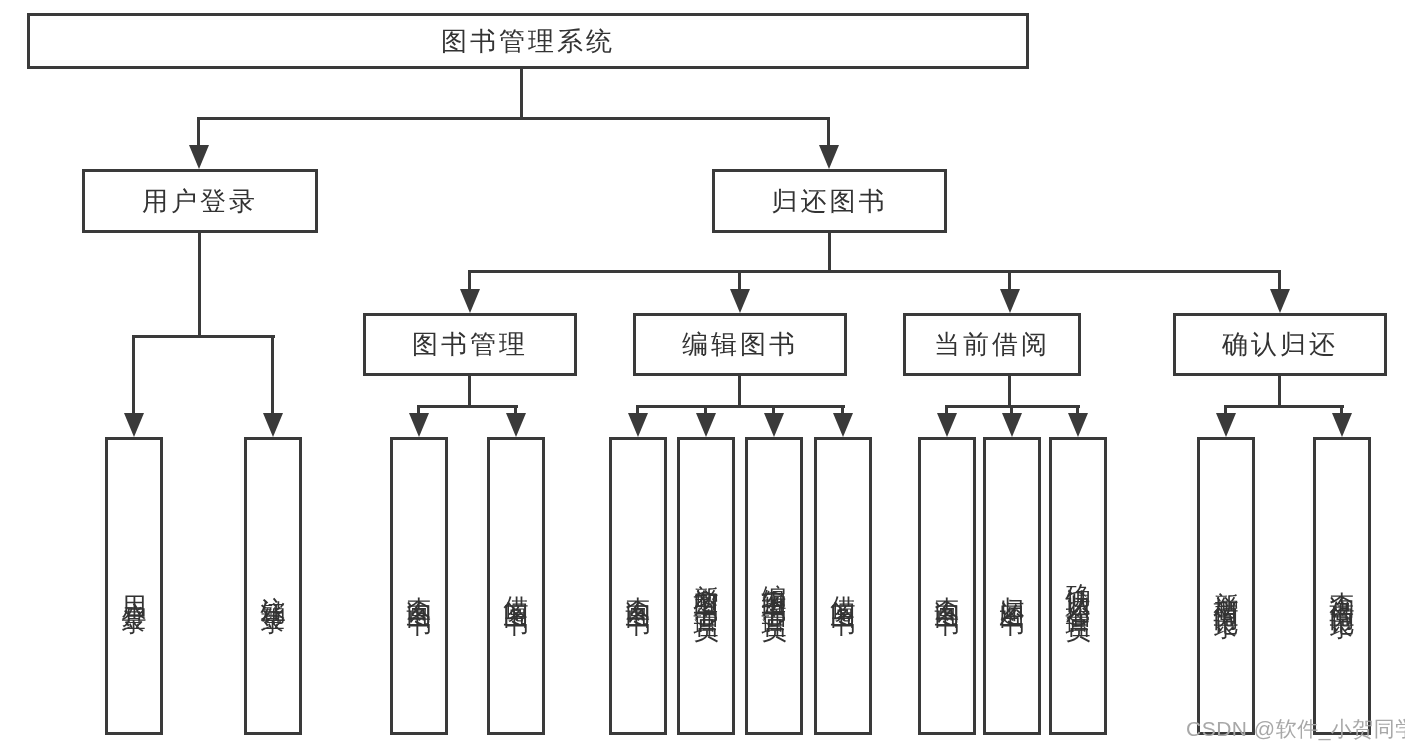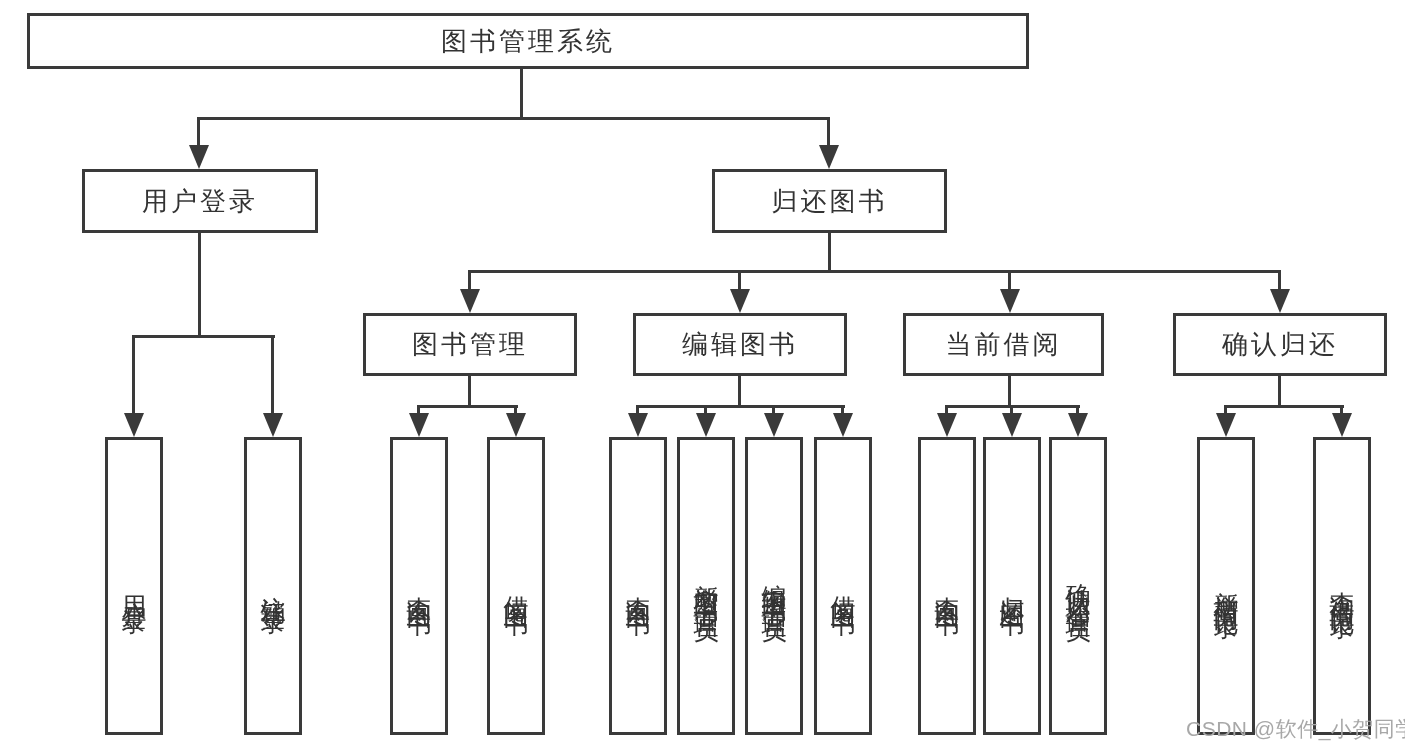--- a/index.html
+++ b/index.html
@@ -46,21 +46,21 @@
   <div class="node" style="left:27px; top:13px; width:1002px; height:56px;">图书管理系统</div>
 
   <div class="node" style="left:82px; top:169px; width:236px; height:64px;">用户登录</div>
 
   <div class="node" style="left:712px; top:169px; width:235px; height:64px;">归还图书</div>
 
   <div class="node" style="left:363px; top:313px; width:214px; height:63px;">图书管理</div>
 
   <div class="node" style="left:633px; top:313px; width:214px; height:63px;">编辑图书</div>
 
-  <div class="node" style="left:903px; top:313px; width:201px; height:63px;">当前借阅</div>
+  <div class="node" style="left:903px; top:313px; width:178px; height:63px;">当前借阅</div>
 
   <div class="node" style="left:1173px; top:313px; width:214px; height:63px;">确认归还</div>
 
   <div class="node vert" style="left:105px; top:437px; width:58px; height:298px;">用户登录</div>
 
   <div class="node vert" style="left:244px; top:437px; width:58px; height:298px;">注销登录</div>
 
   <div class="node vert" style="left:390px; top:437px; width:58px; height:298px;">查询图书</div>
 
   <div class="node vert" style="left:487px; top:437px; width:58px; height:298px;">借阅图书</div>

